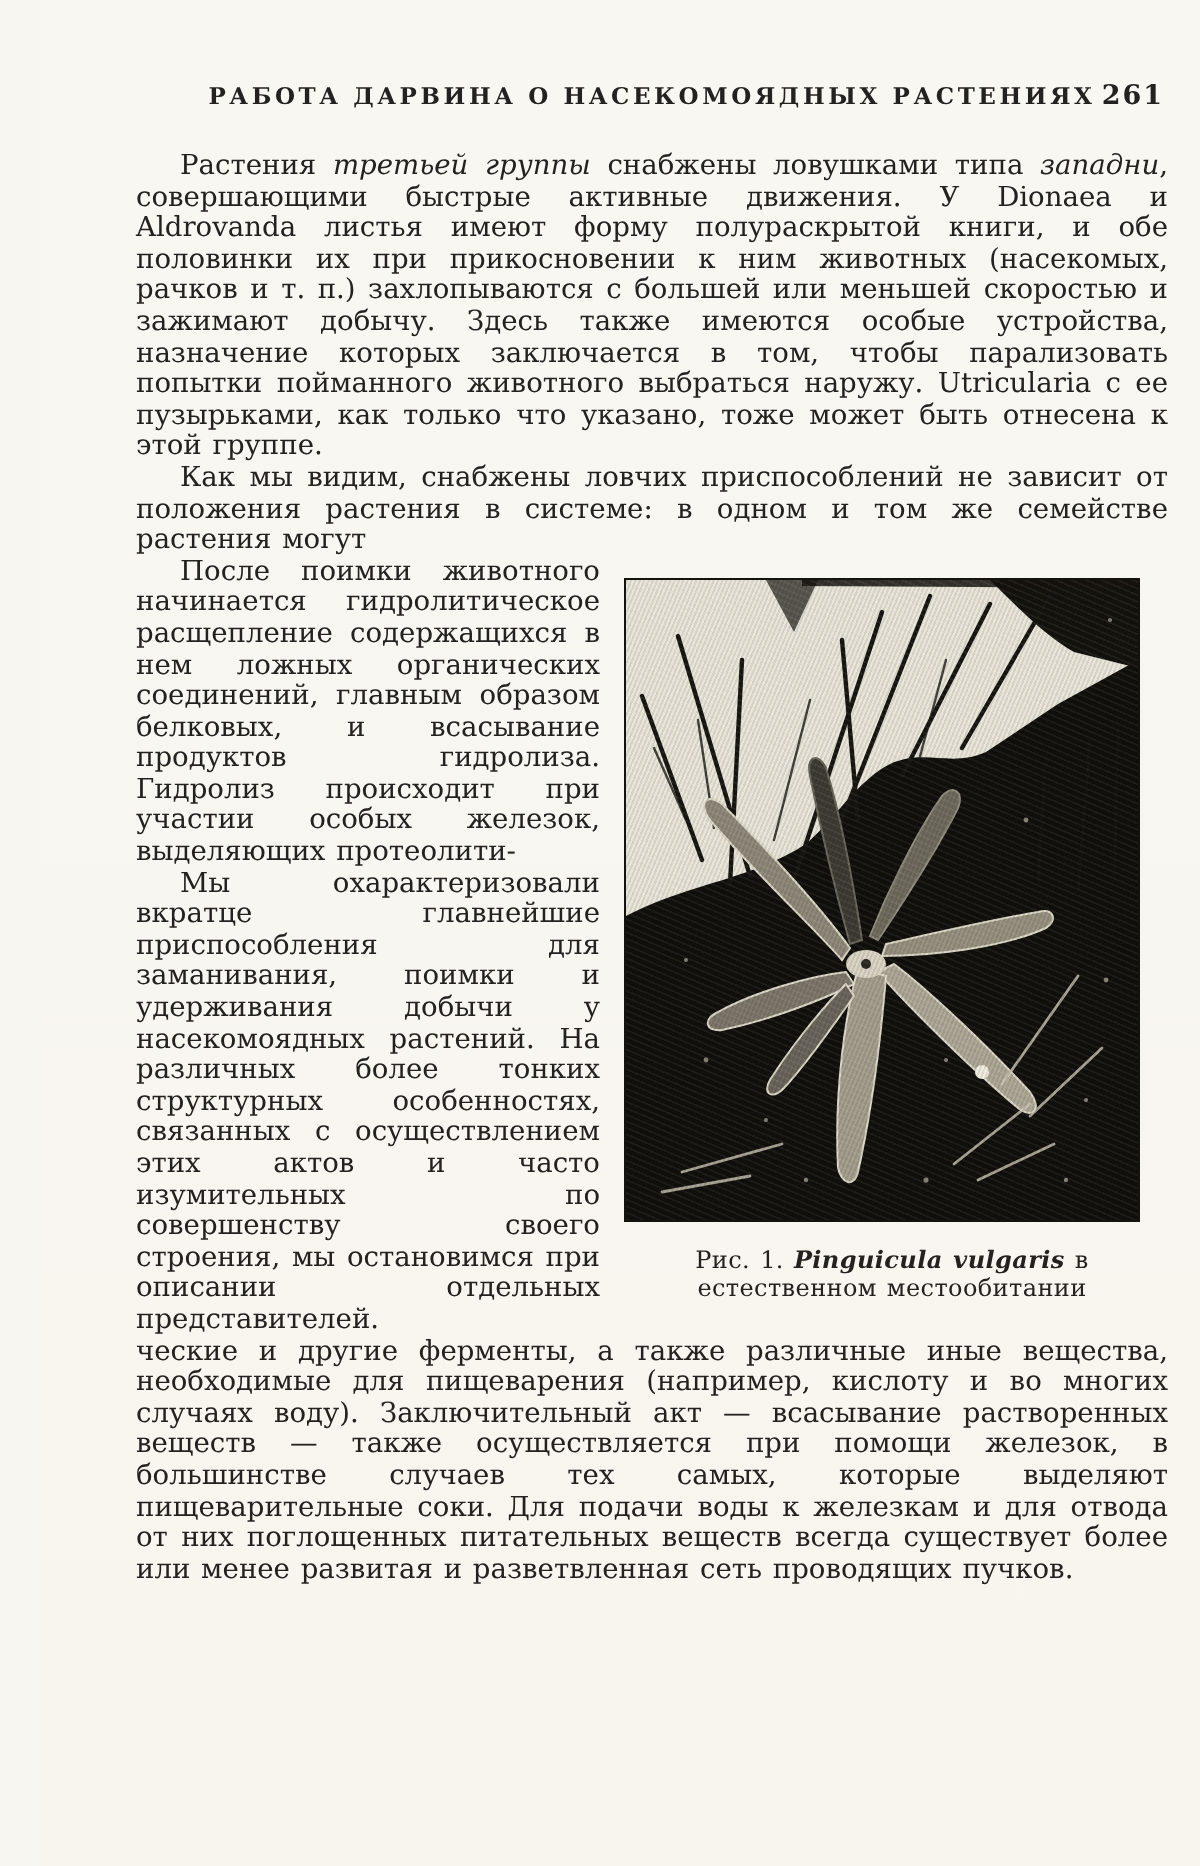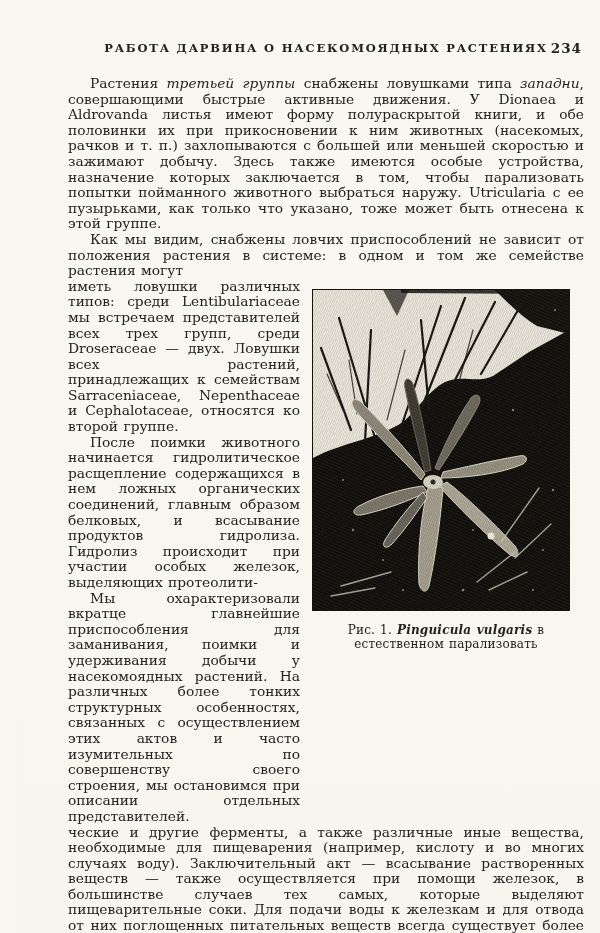--- a/index.html
+++ b/index.html
@@ -63,31 +63,30 @@
   .cap1 .em{font-weight:bold;text-align:right;}
   .cap2{font-size:10.8px;line-height:13px;margin-top:6px;letter-spacing:.2px;}
 </style>
 </head>
 <body>
 
 <div class="page">
 
   <div class="header">
     <div class="running-title">РАБОТА ДАРВИНА О НАСЕКОМОЯДНЫХ РАСТЕНИЯХ</div>
-    <div class="page-number">234</div>
+    <div class="page-number">261</div>
   </div>
 
   <p class="para indent"><span>Растения </span><span class="em">третьей группы</span><span> снабжены ловушками типа </span><span class="em">западни</span><span>, совершающими быстрые активные движения. У Dionaea и Aldrovanda листья имеют форму полураскрытой книги, и обе половинки их при прикосновении к ним животных (насекомых, рачков и т. п.) захлопываются с большей или меньшей скоростью и зажимают добычу. Здесь также имеются особые устройства, назначение которых заключается в том, чтобы парализовать попытки пойманного животного выбраться наружу. Utricularia с ее пузырьками, как только что указано, тоже может быть отнесена к этой группе.</span></p>
 
   <p class="para indent">Как мы видим, снабжены ловчих приспособлений не зависит от положения растения в системе: в одном и том же семействе растения могут</p>
 
   <div class="columns">
 
     <div class="col-left">
-      <p class="para">иметь ловушки различных типов: среди Lentibulariaceae мы встречаем представителей всех трех групп, среди Droseraceae — двух. Ловушки всех растений, принадлежащих к семействам Sarraceniaceae, Nepenthaceae и Cephalotaceae, относятся ко второй группе.</p>
       <p class="para indent">После поимки животного начинается гидролитическое расщепление содержащихся в нем ложных органических соединений, главным образом белковых, и всасывание продуктов гидролиза. Гидролиз происходит при участии особых железок, выделяющих протеолити-</p>
       <p class="para indent">Мы охарактеризовали вкратце главнейшие приспособления для заманивания, поимки и удерживания добычи у насекомоядных растений. На различных более тонких структурных особенностях, связанных с осуществлением этих актов и часто изумительных по совершенству своего строения, мы остановимся при описании отдельных представителей.</p>
     </div>
 
     <div class="col-right">
       <figure class="figure">
 
         <div class="photo">
           <svg viewBox="0 0 256 320" preserveAspectRatio="none">
 
@@ -160,21 +159,21 @@
               <circle cx="90" cy="300" r="1.1"></circle>
                 <circle cx="230" cy="260" r="1"></circle>
               <circle cx="186" cy="40" r="1.2"></circle>
                 <circle cx="242" cy="20" r="1"></circle>
             </g>
           </svg>
           <div class="grain"></div>
         </div>
 
         <figcaption>
-          <div class="cap1"><span>Рис. 1. </span><span class="em">Pinguicula vulgaris</span><span> в естественном парализовать</span></div>
+          <div class="cap1"><span>Рис. 1. </span><span class="em">Pinguicula vulgaris</span><span> в естественном местообитании</span></div>
         </figcaption>
 
       </figure>
     </div>
   </div>
 
   <p class="para">ческие и другие ферменты, а также различные иные вещества, необходимые для пищеварения (например, кислоту и во многих случаях воду). Заключительный акт — всасывание растворенных веществ — также осуществляется при помощи железок, в большинстве случаев тех самых, которые выделяют пищеварительные соки. Для подачи воды к железкам и для отвода от них поглощенных питательных веществ всегда существует более или менее развитая и разветвленная сеть проводящих пучков.</p>
 
 </div>
 

